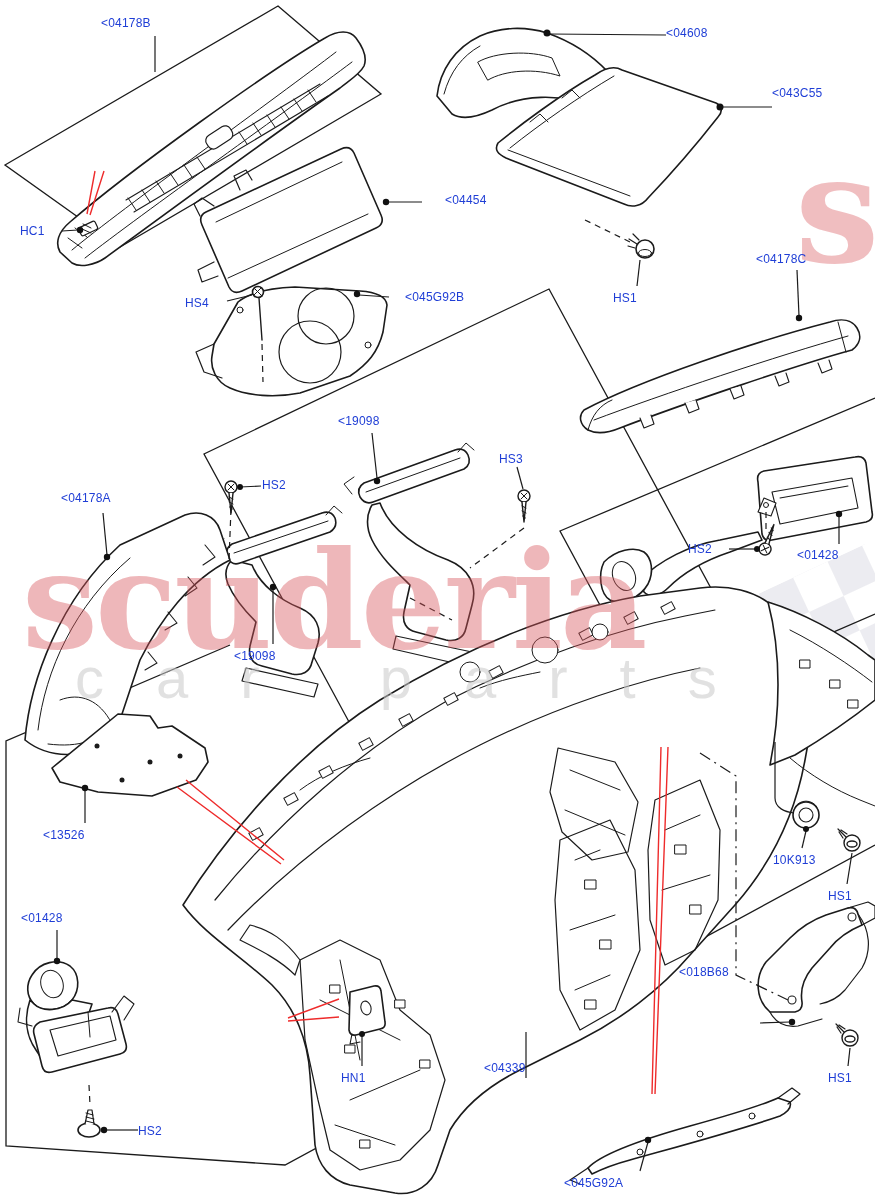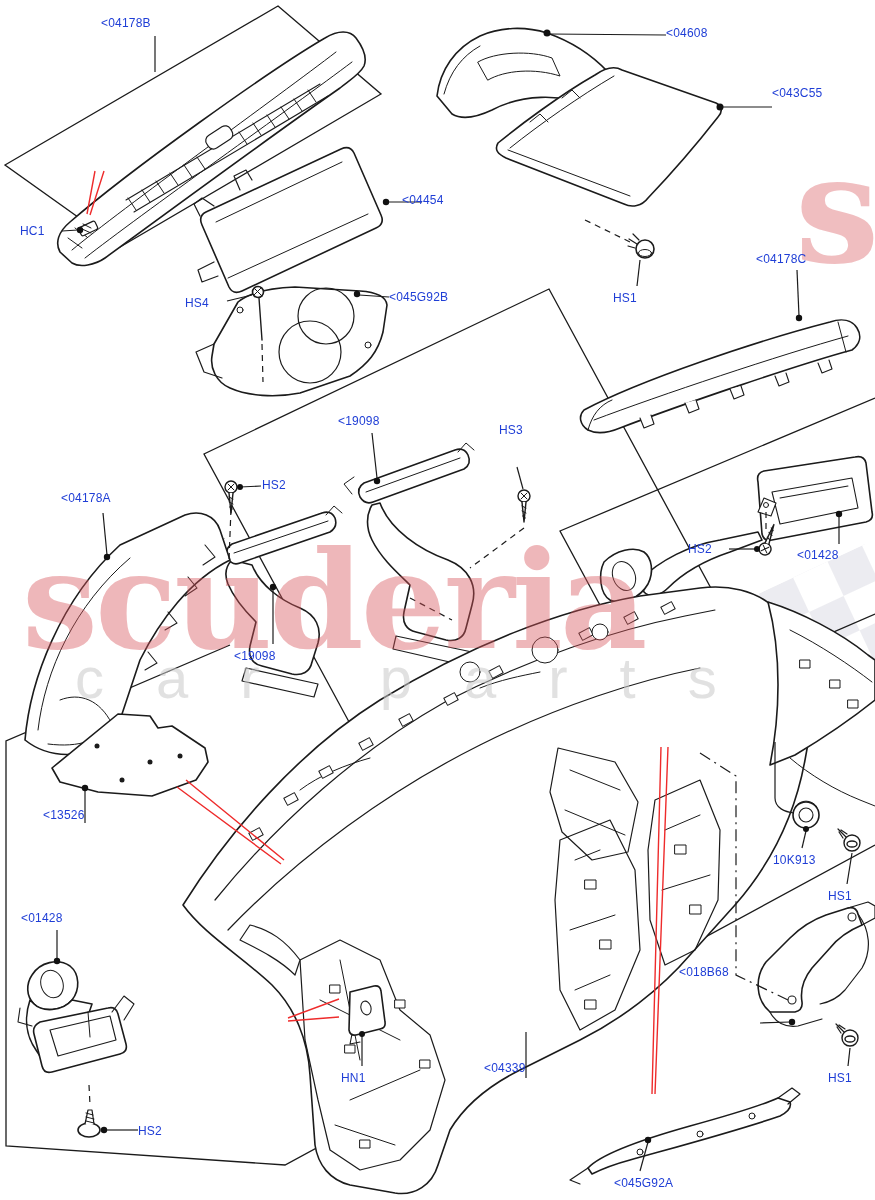--- a/index.html
+++ b/index.html
@@ -323,36 +323,36 @@
   <g>
     <text x="22" y="648" font-family="DejaVu Serif, serif" font-size="135" font-weight="bold" fill="#d9565c" opacity="0.42" letter-spacing="-3">scuderia</text>
     <text x="795" y="262" font-family="DejaVu Serif, serif" font-size="150" font-weight="bold" fill="#d9565c" opacity="0.38">scuderia</text>
     <text x="75" y="698" font-family="Liberation Sans, sans-serif" font-size="58" fill="#c9c9c9" opacity="0.55" letter-spacing="52">car parts</text>
   </g>
 </svg>
 
   <div class="lbl" style="left:101px;top:12px">&lt;04178B</div>
   <div class="lbl" style="left:666px;top:22px">&lt;04608</div>
   <div class="lbl" style="left:772px;top:82px">&lt;043C55</div>
-  <div class="lbl" style="left:402px;top:189px">&lt;04454</div>
+  <div class="lbl" style="left:445px;top:189px">&lt;04454</div>
   <div class="lbl" style="left:20px;top:220px">HC1</div>
   <div class="lbl" style="left:185px;top:292px">HS4</div>
-  <div class="lbl" style="left:389px;top:286px">&lt;045G92B</div>
+  <div class="lbl" style="left:405px;top:286px">&lt;045G92B</div>
   <div class="lbl" style="left:613px;top:287px">HS1</div>
   <div class="lbl" style="left:756px;top:248px">&lt;04178C</div>
   <div class="lbl" style="left:338px;top:410px">&lt;19098</div>
   <div class="lbl" style="left:262px;top:474px">HS2</div>
-  <div class="lbl" style="left:499px;top:419px">HS3</div>
+  <div class="lbl" style="left:499px;top:448px">HS3</div>
   <div class="lbl" style="left:61px;top:487px">&lt;04178A</div>
   <div class="lbl" style="left:688px;top:538px">HS2</div>
   <div class="lbl" style="left:797px;top:544px">&lt;01428</div>
   <div class="lbl" style="left:234px;top:645px">&lt;19098</div>
-  <div class="lbl" style="left:43px;top:804px">&lt;13526</div>
+  <div class="lbl" style="left:43px;top:824px">&lt;13526</div>
   <div class="lbl" style="left:21px;top:907px">&lt;01428</div>
   <div class="lbl" style="left:773px;top:849px">10K913</div>
   <div class="lbl" style="left:828px;top:885px">HS1</div>
   <div class="lbl" style="left:341px;top:1067px">HN1</div>
   <div class="lbl" style="left:484px;top:1057px">&lt;04339</div>
   <div class="lbl" style="left:679px;top:961px">&lt;018B68</div>
   <div class="lbl" style="left:828px;top:1067px">HS1</div>
   <div class="lbl" style="left:138px;top:1120px">HS2</div>
-  <div class="lbl" style="left:614px;top:1172px">&lt;045G92A</div>
+  <div class="lbl" style="left:564px;top:1172px">&lt;045G92A</div>
 </div>
 
 </body></html>

